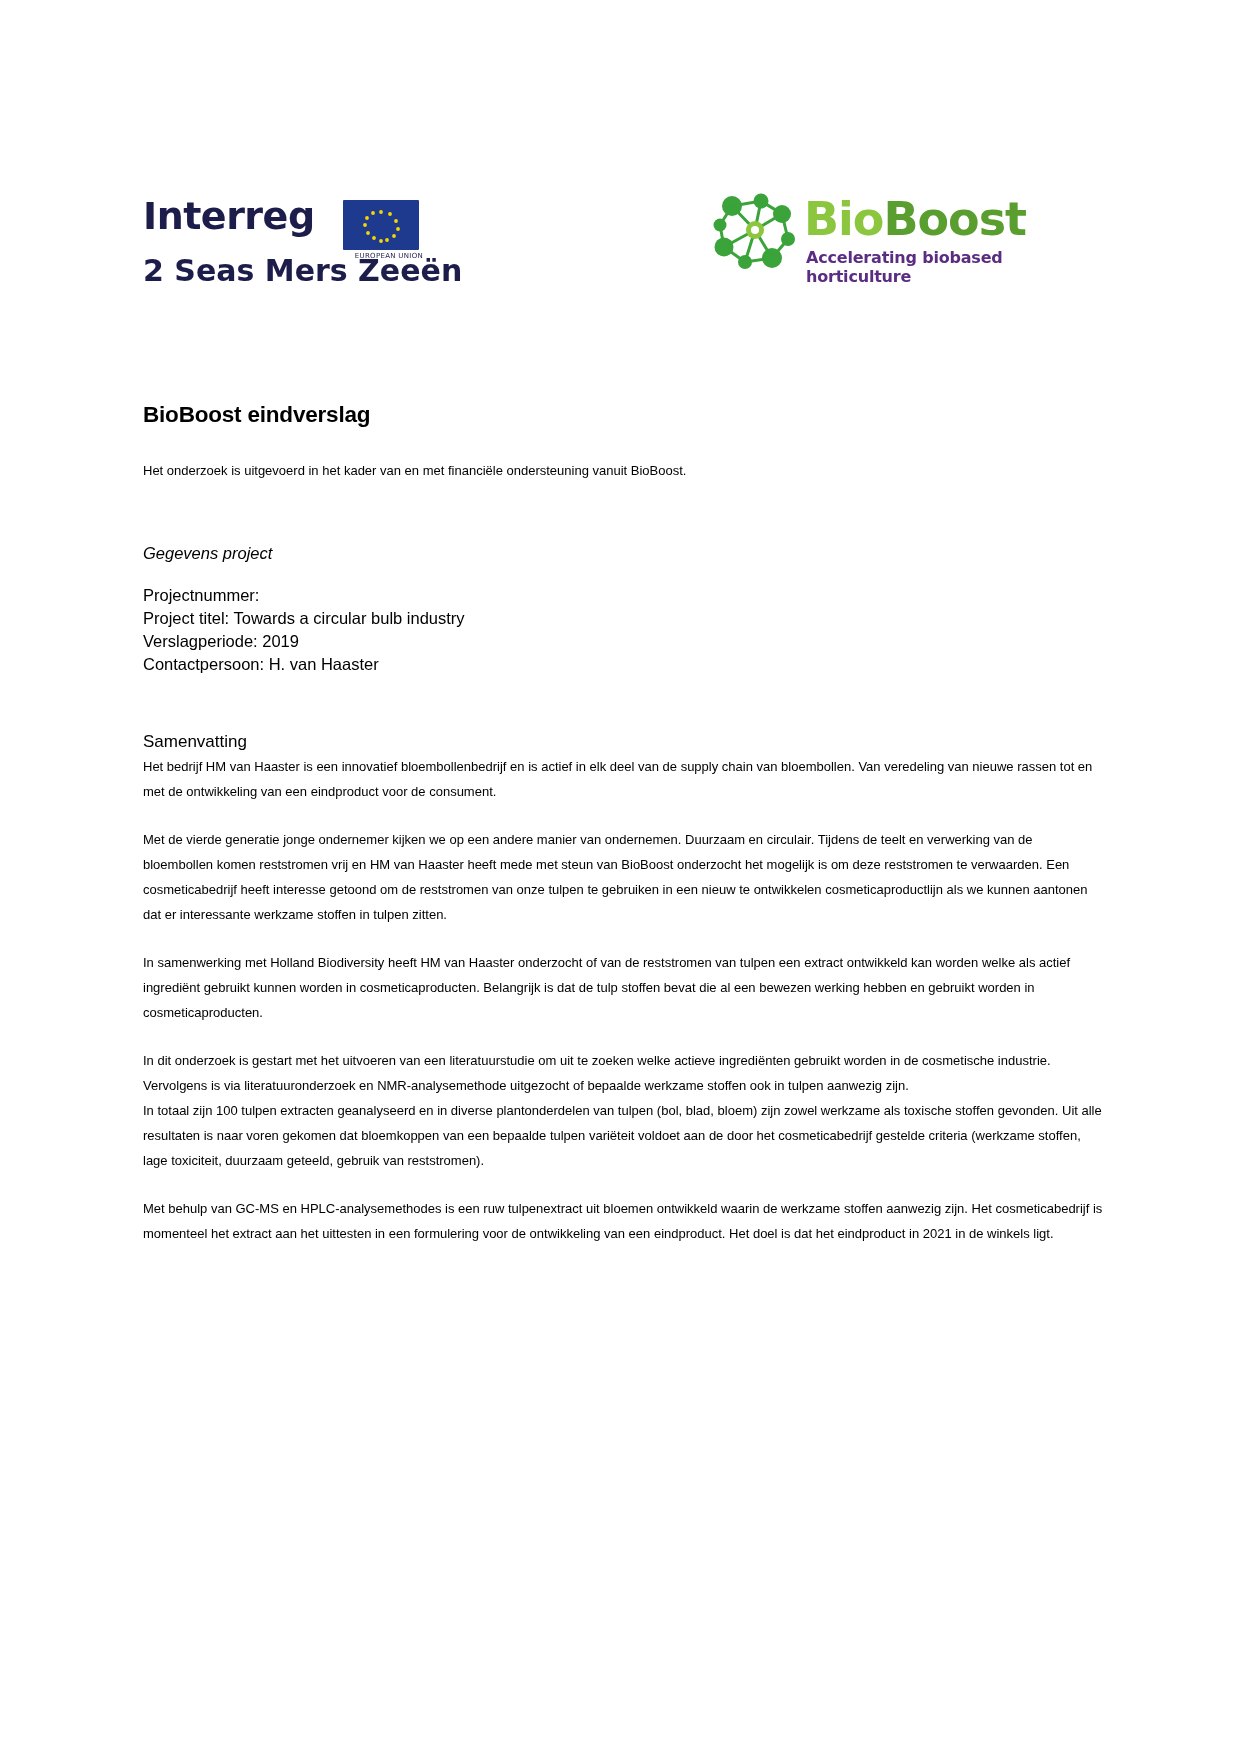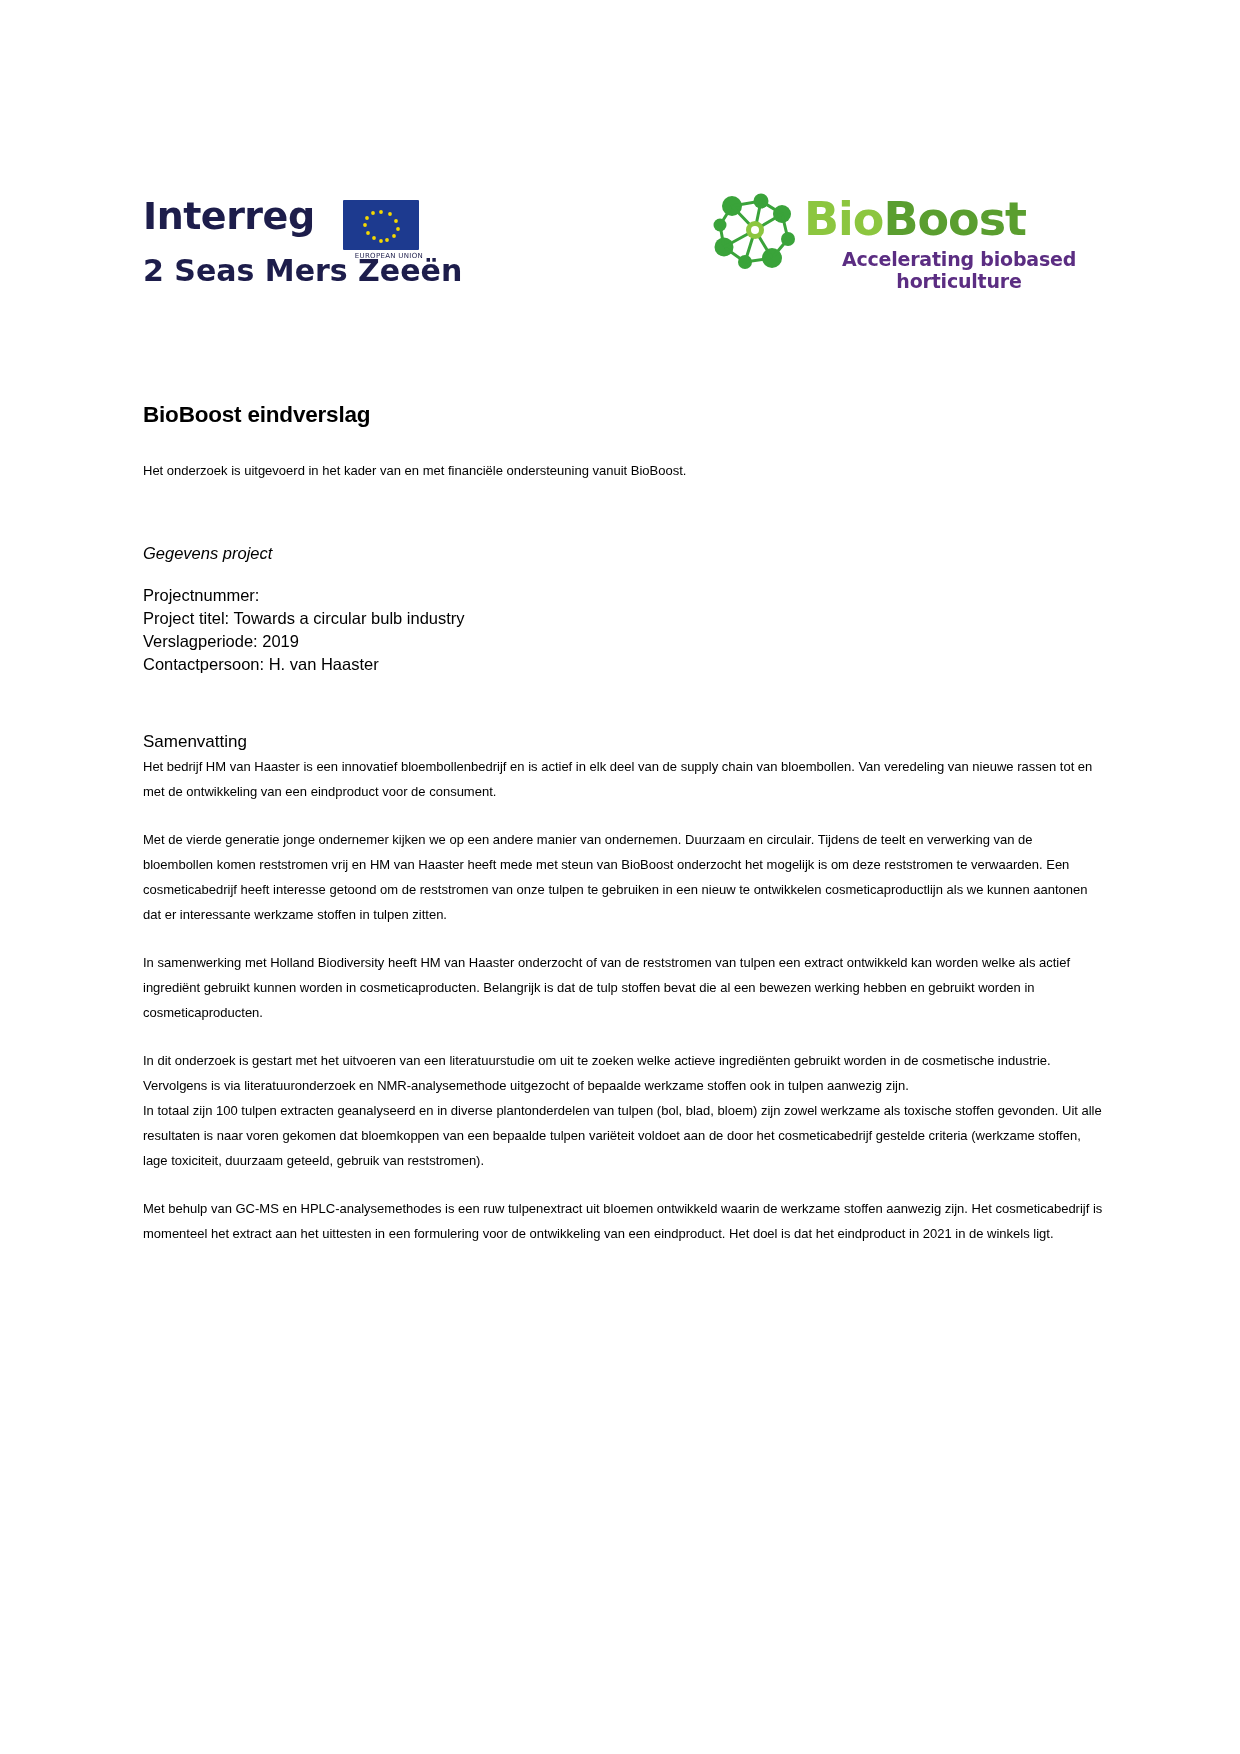--- a/index.html
+++ b/index.html
@@ -84,21 +84,20 @@
     text-align: right;
   }
 
   
   .bioboost {
     position: absolute;
     left: 712px;
     top: -10px;
     width: 400px;
     height: 110px;
-    text-align: center;
   }
   .bb-mark {
     position: absolute;
     left: 0;
     top: 6px;
     width: 86px;
     height: 78px;
   }
   .bb-word {
     position: absolute;
@@ -113,21 +112,21 @@
   }
   .bb-word .dark {
     color: #5a9e2f;
   }
   .bb-tag {
     position: absolute;
     left: 94px;
     top: 62px;
     font-family: "DejaVu Sans", sans-serif;
     font-weight: bold;
-    font-size: 19px;
+    font-size: 16px;
     color: #5b2d82;
     letter-spacing: -0.2px;
   }
 
   
   .content {
     position: absolute;
     left: 143px;
     top: 402px;
     width: 960px;

